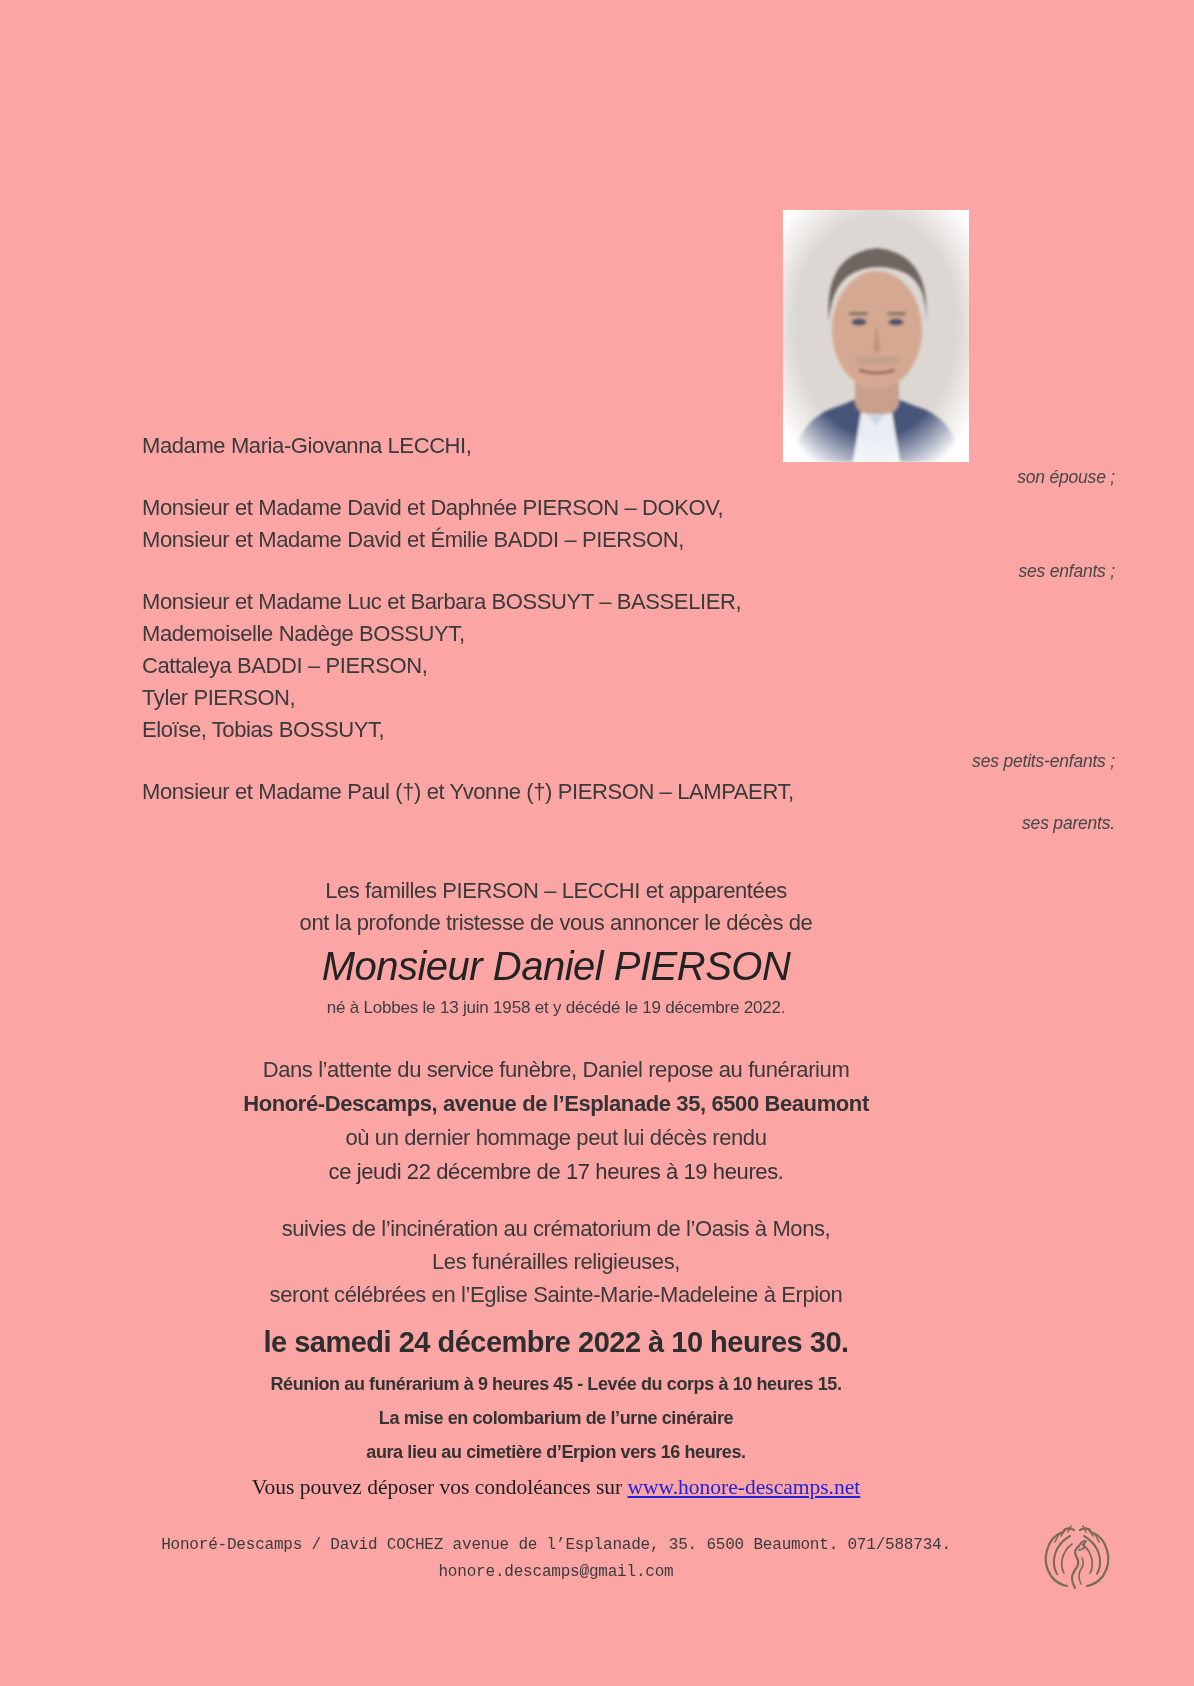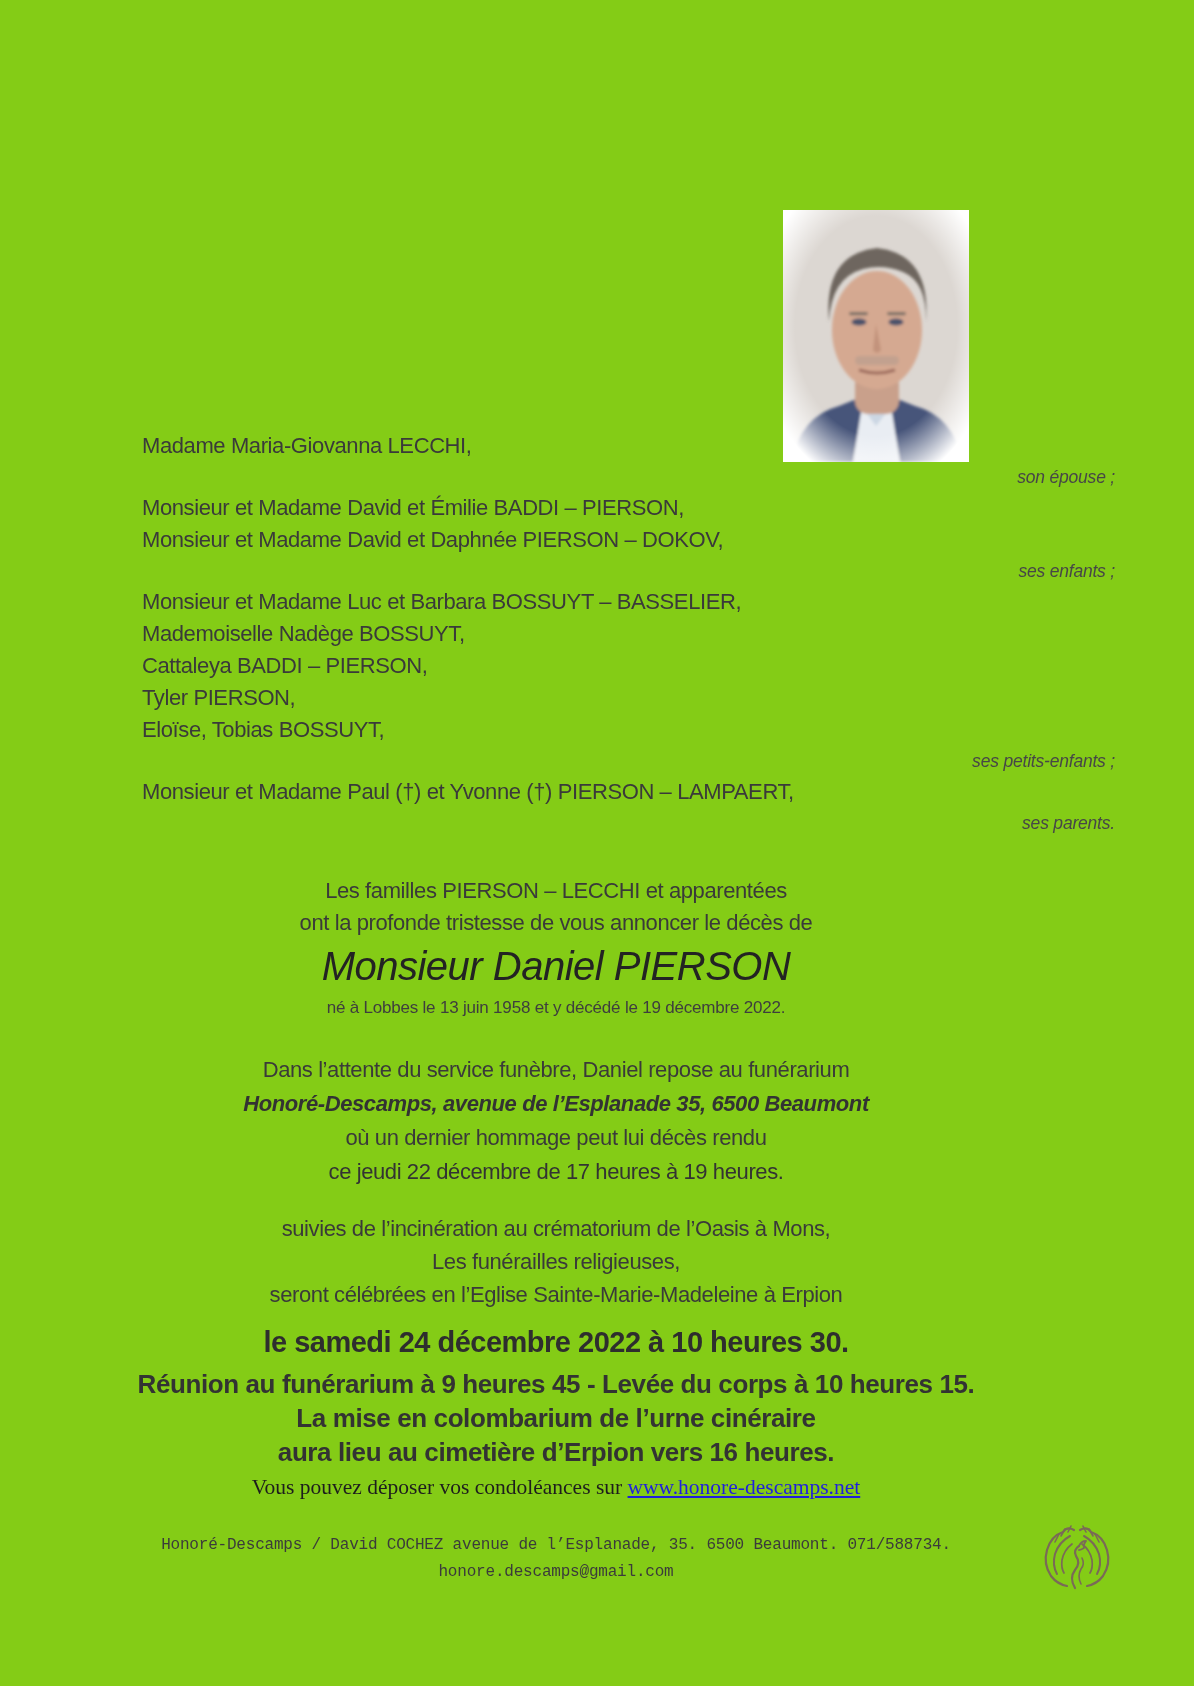--- a/index.html
+++ b/index.html
@@ -1,19 +1,19 @@
 <!DOCTYPE html>
 <html lang="fr"><head>
 <meta charset="utf-8">
 <style>
   html,body { margin:0; padding:0; background:#ffffff; }
   .page {
     position:relative;
     width:1194px; height:1686px;
-    background:#84cc16;
+    background:#fca5a5;
     font-family:"Liberation Sans","DejaVu Sans",sans-serif;
     color:#3a3a3a;
     overflow:hidden;
   }
 
   
   .photo { position:absolute; left:783px; top:210px; width:186px; height:252px; }
   .photo svg { width:100%; height:100%; display:block; filter:blur(0.5px); }
 
   
@@ -25,28 +25,28 @@
   
   .centered { position:absolute; left:0; width:1112px; text-align:center; }
   .announce { top:875px; }
   .a-line   { margin:0; font-size:22px; line-height:32px; letter-spacing:-0.4px; }
   .deceased { margin:0; font-size:40px; line-height:54px; font-weight:500;
               color:#232323; letter-spacing:-0.5px;font-style:italic; }
   .dates    { margin:0; font-size:17px; line-height:30px; color:#3e3e3e; letter-spacing:-0.2px; }
 
   .wake { top:1053px; }
   .w-line { margin:0; font-size:22px; line-height:34px; letter-spacing:-0.4px; }
-  .w-addr { font-weight:bold; font-style:italic; color:#333; }
+  .w-addr { font-weight:bold; color:#333; }
   .w-sched { font-weight:normal; color:#333; }
 
   .funeral { top:1212px; }
   .f-line { margin:0; font-size:22px; line-height:33px; letter-spacing:-0.4px; }
   .f-bigdate { margin:8px 0 0 0; font-size:29px; line-height:46px; font-weight:bold;
                color:#2e2e2e; letter-spacing:-0.5px; }
-  .f-bold { margin:0; font-size:26px; line-height:34px; font-weight:bold;
+  .f-bold { margin:0; font-size:18px; line-height:34px; font-weight:bold;
             color:#333; letter-spacing:-0.4px; }
   .f-bold-first { margin-top:2px; }
 
   .condolences { top:1471px; font-family:"Liberation Serif","DejaVu Serif",serif;
                  font-size:21.5px; line-height:32px; color:#1d1d1d; }
   .condolences a { color:#1f1fdd; }
 
   .footer { top:1530px; }
   .ft-line { margin:4px; font-size:16px; line-height:23px; color:#3b3b3b; letter-spacing:-0.2px;font-family:Liberation Mono, monospace; }
 
@@ -87,22 +87,22 @@
         <path d="M76 160 Q94 166 112 160" stroke="#9c6b5c" stroke-width="3" fill="none"></path>
       </g>
       <rect width="186" height="252" fill="url(#fade)"></rect>
     </svg>
   </div>
 
   <section class="family">
     <p class="fam-name">Madame Maria-Giovanna LECCHI,</p>
     <p class="fam-label">son épouse ;</p>
 
+    <p class="fam-name">Monsieur et Madame David et Daphnée PIERSON – DOKOV,</p>
     <p class="fam-name">Monsieur et Madame David et Émilie BADDI – PIERSON,</p>
-    <p class="fam-name">Monsieur et Madame David et Daphnée PIERSON – DOKOV,</p>
     <p class="fam-label">ses enfants ;</p>
 
     <p class="fam-name">Monsieur et Madame Luc et Barbara BOSSUYT – BASSELIER,</p>
     <p class="fam-name">Mademoiselle Nadège BOSSUYT,</p>
 
     <p class="fam-name">Cattaleya BADDI – PIERSON,</p>
     <p class="fam-name">Tyler PIERSON,</p>
     <p class="fam-name">Eloïse, Tobias BOSSUYT,</p>
     <p class="fam-label">ses petits-enfants ;</p>
 

